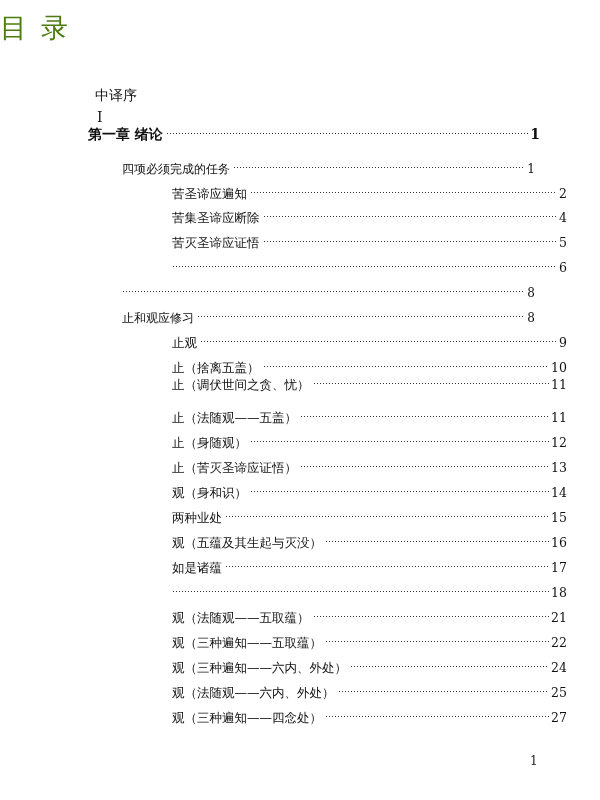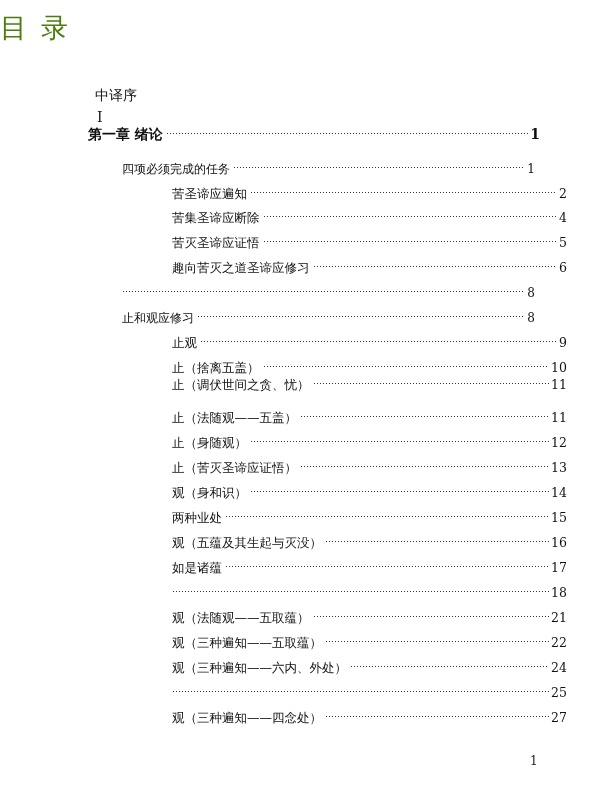--- a/index.html
+++ b/index.html
@@ -68,21 +68,20 @@
     <span class="label">苦集圣谛应断除</span>
     <span class="leader"></span>
     <span class="page">4</span>
   </div>
   <div class="row lvl2" style="top:145px">
     <span class="label">苦灭圣谛应证悟</span>
     <span class="leader"></span>
     <span class="page">5</span>
   </div>
   <div class="row lvl2" style="top:170px">
-    <span class="label">趣向苦灭之道圣谛应修习</span>
     <span class="leader"></span>
     <span class="page">6</span>
   </div>
   <div class="row lvl1" style="top:195px">
     <span class="leader"></span>
     <span class="page">8</span>
   </div>
   <div class="row lvl1" style="top:220px">
     <span class="label">止和观应修习</span>
     <span class="leader"></span>
@@ -151,20 +150,21 @@
     <span class="label">观（三种遍知——五取蕴）</span>
     <span class="leader"></span>
     <span class="page">22</span>
   </div>
   <div class="row lvl2" style="top:570px">
     <span class="label">观（三种遍知——六内、外处）</span>
     <span class="leader"></span>
     <span class="page">24</span>
   </div>
   <div class="row lvl2" style="top:595px">
+    <span class="label">观（法随观——六内、外处）</span>
     <span class="leader"></span>
     <span class="page">25</span>
   </div>
   <div class="row lvl2" style="top:620px">
     <span class="label">观（三种遍知——四念处）</span>
     <span class="leader"></span>
     <span class="page">27</span>
   </div>
 </div>
 

